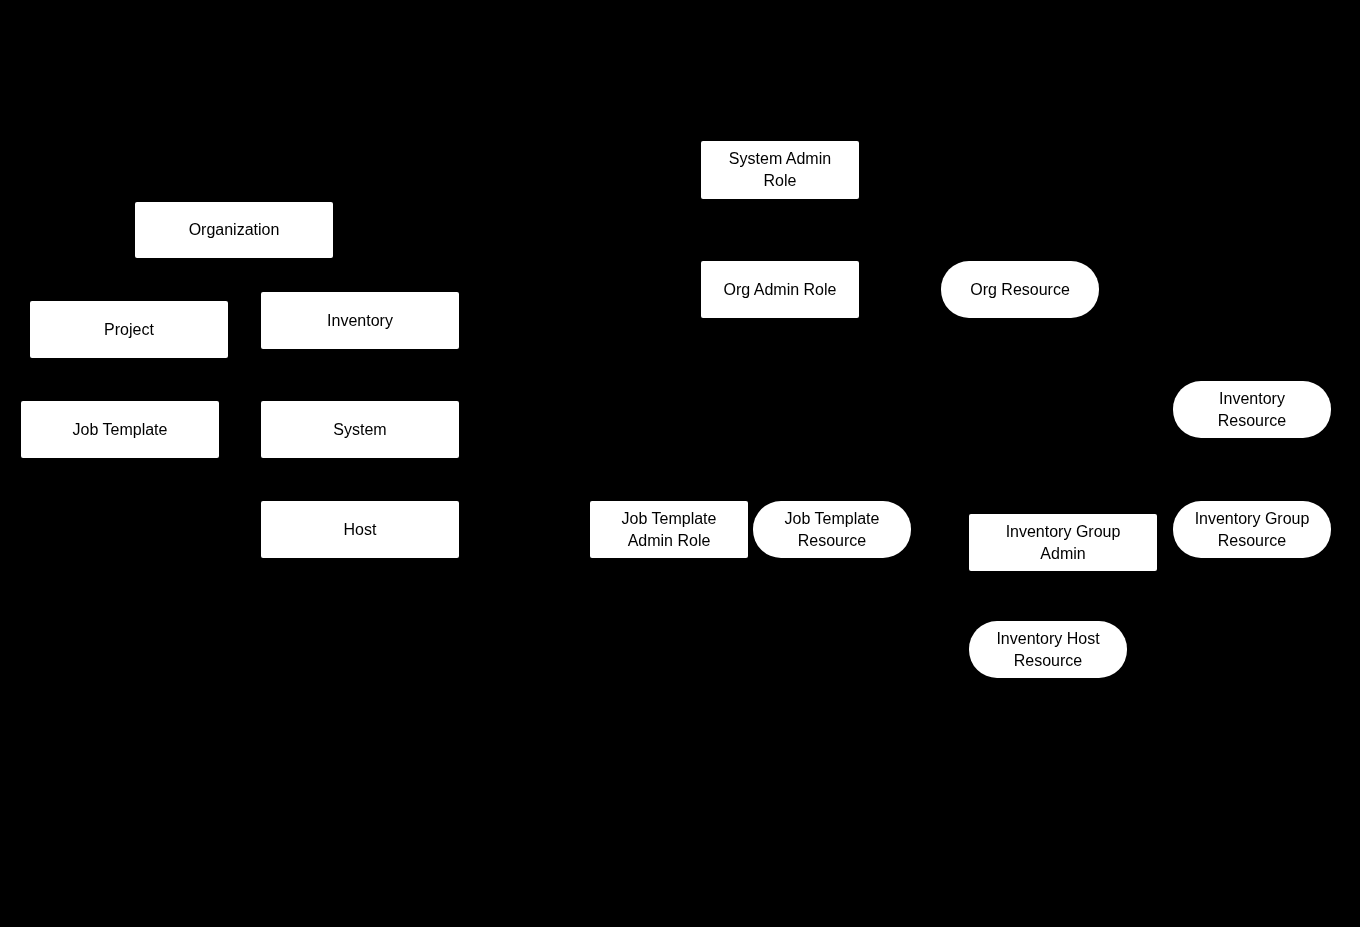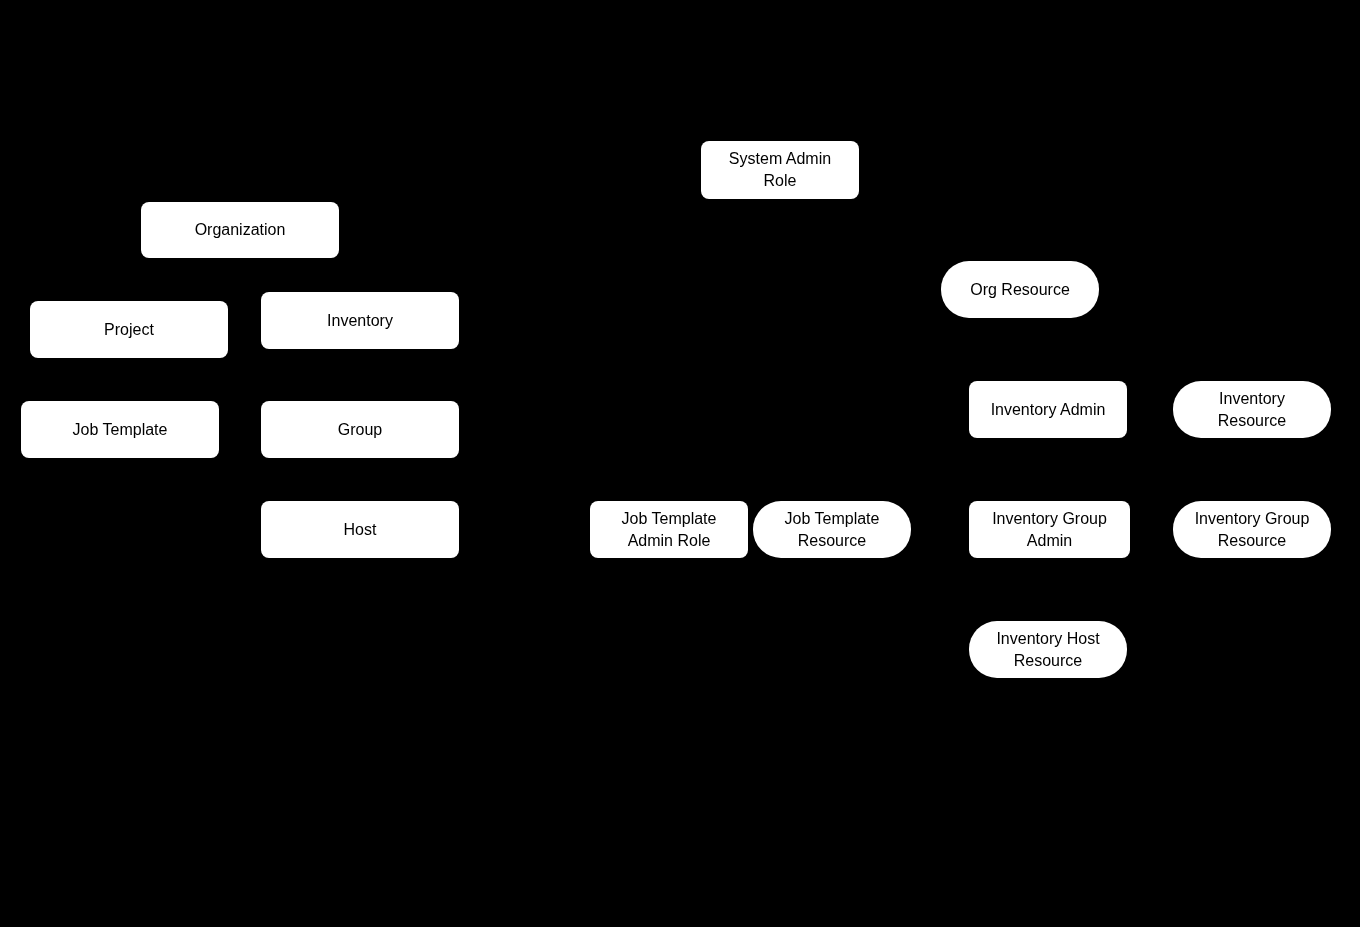--- a/index.html
+++ b/index.html
@@ -22,49 +22,49 @@
     color: #000000;
     display: flex;
     align-items: center;
     justify-content: center;
     text-align: center;
     font-size: 16px;
     line-height: 22px;
     padding: 0 14px;
   }
   .node.rect {
-    border-radius: 8px;
+    border-radius: 2px;
   }
   .node.pill {
     border-radius: 28px;
   }
   .node .label {
     display: inline-block;
   }
 
   
-  .p-organization            { left: 141px;  top: 202px; width: 198px; height: 56px; }
+  .p-organization            { left: 135px;  top: 202px; width: 198px; height: 56px; }
   .p-project                 { left: 30px;   top: 301px; width: 198px; height: 57px; }
   .p-inventory               { left: 261px;  top: 292px; width: 198px; height: 57px; }
   .p-job-template            { left: 21px;   top: 401px; width: 198px; height: 57px; }
   .p-group                   { left: 261px;  top: 401px; width: 198px; height: 57px; }
   .p-host                    { left: 261px;  top: 501px; width: 198px; height: 57px; }
 
   .p-system-admin-role       { left: 701px;  top: 141px; width: 158px; height: 58px; }
   .p-org-admin-role          { left: 701px;  top: 261px; width: 158px; height: 57px; }
   .p-org-resource            { left: 941px;  top: 261px; width: 158px; height: 57px; }
 
   .p-project-admin-role      { left: 561px;  top: 381px; width: 158px; height: 57px; }
   .p-project-resource        { left: 753px;  top: 383px; width: 158px; height: 53px; }
   .p-inventory-admin         { left: 969px;  top: 381px; width: 158px; height: 57px; }
   .p-inventory-resource      { left: 1173px; top: 381px; width: 158px; height: 57px; }
 
   .p-job-template-admin-role { left: 590px;  top: 501px; width: 158px; height: 57px; }
   .p-job-template-resource   { left: 753px;  top: 501px; width: 158px; height: 57px; }
-  .p-inventory-group-admin   { left: 969px;  top: 501px; width: 161px; height: 57px; }
+  .p-inventory-group-admin   { left: 969px;  top: 514px; width: 188px; height: 57px; }
   .p-inventory-group-resource{ left: 1173px; top: 501px; width: 158px; height: 57px; align-items: center; }
 
   .p-inventory-host-resource { left: 969px;  top: 621px; width: 158px; height: 57px; }
 </style>
 </head>
 <body>
 
 <div class="canvas">
 
   <div class="node rect p-organization">
@@ -77,41 +77,41 @@
 
   <div class="node rect p-inventory">
     <span class="label">Inventory</span>
   </div>
 
   <div class="node rect p-job-template">
     <span class="label">Job Template</span>
   </div>
 
   <div class="node rect p-group">
-    <span class="label">Group</span>
+    <span class="label">System</span>
   </div>
 
   <div class="node rect p-host">
     <span class="label">Host</span>
   </div>
 
   <div class="node rect p-system-admin-role">
     <span class="label">System Admin Role</span>
   </div>
 
+  <div class="node rect p-org-admin-role">
+    <span class="label">Org Admin Role</span>
+  </div>
 
   <div class="node pill p-org-resource">
     <span class="label">Org Resource</span>
   </div>
 
 
 
-  <div class="node rect p-inventory-admin">
-    <span class="label">Inventory Admin</span>
-  </div>
 
   <div class="node pill p-inventory-resource">
     <span class="label">Inventory Resource</span>
   </div>
 
   <div class="node rect p-job-template-admin-role">
     <span class="label">Job Template Admin Role</span>
   </div>
 
   <div class="node pill p-job-template-resource">

